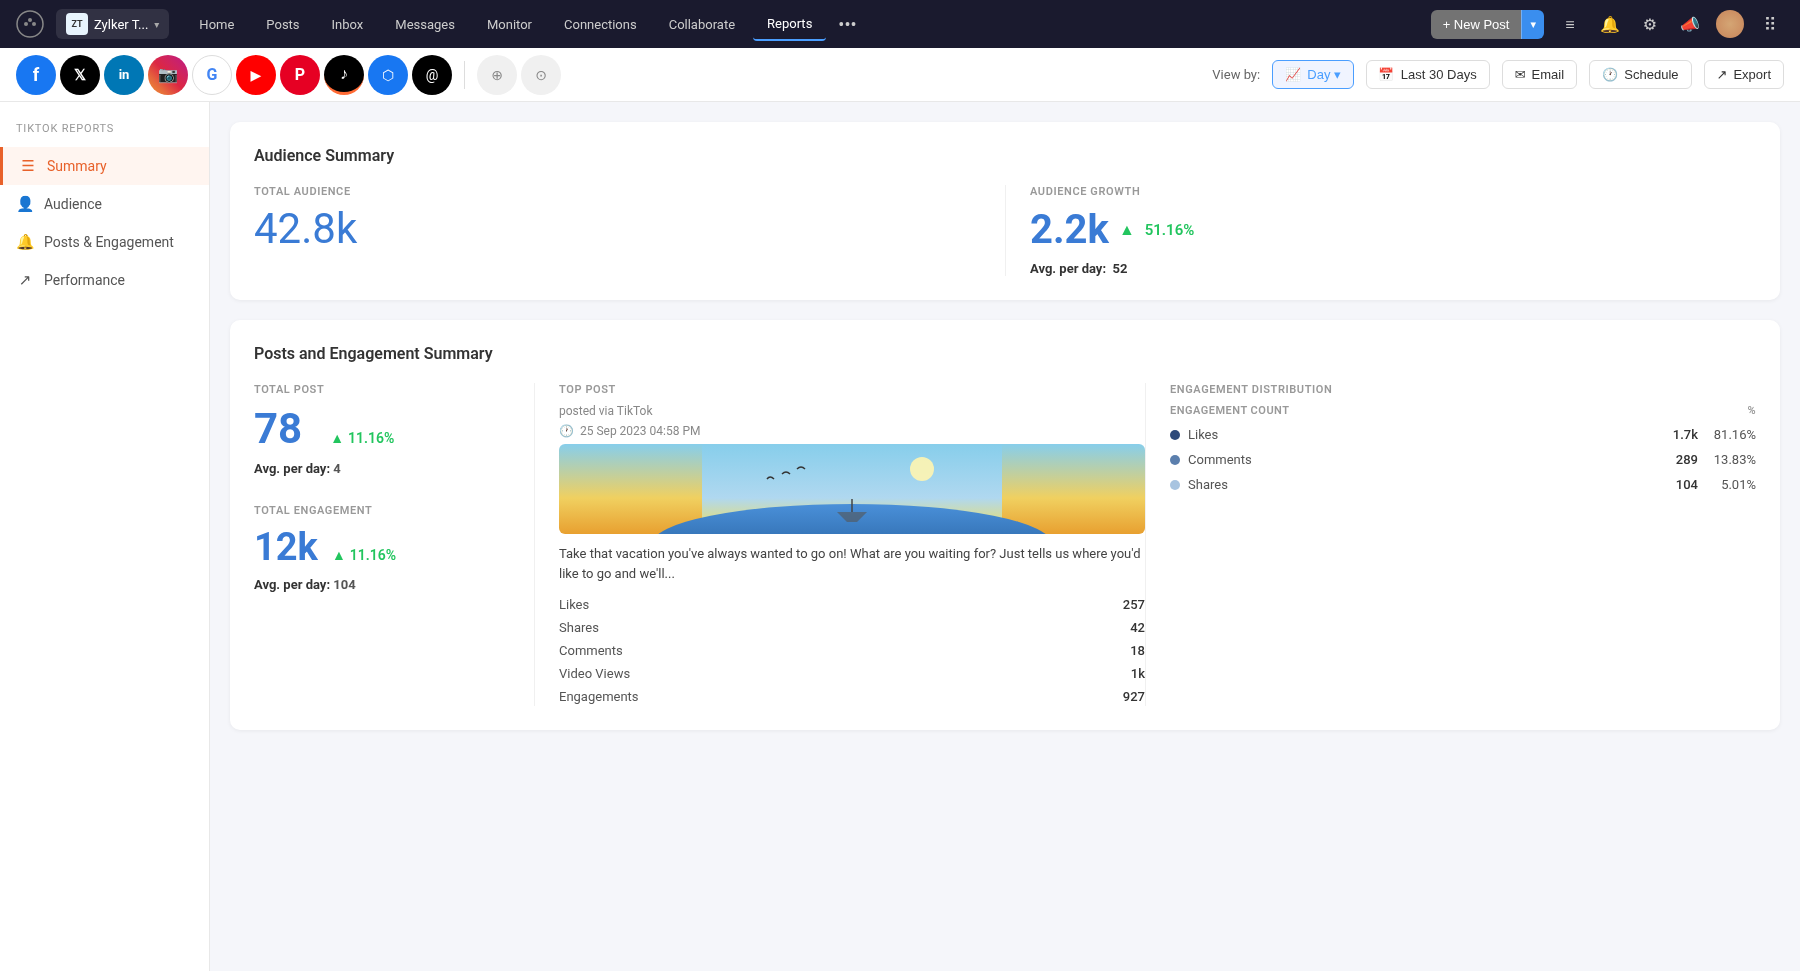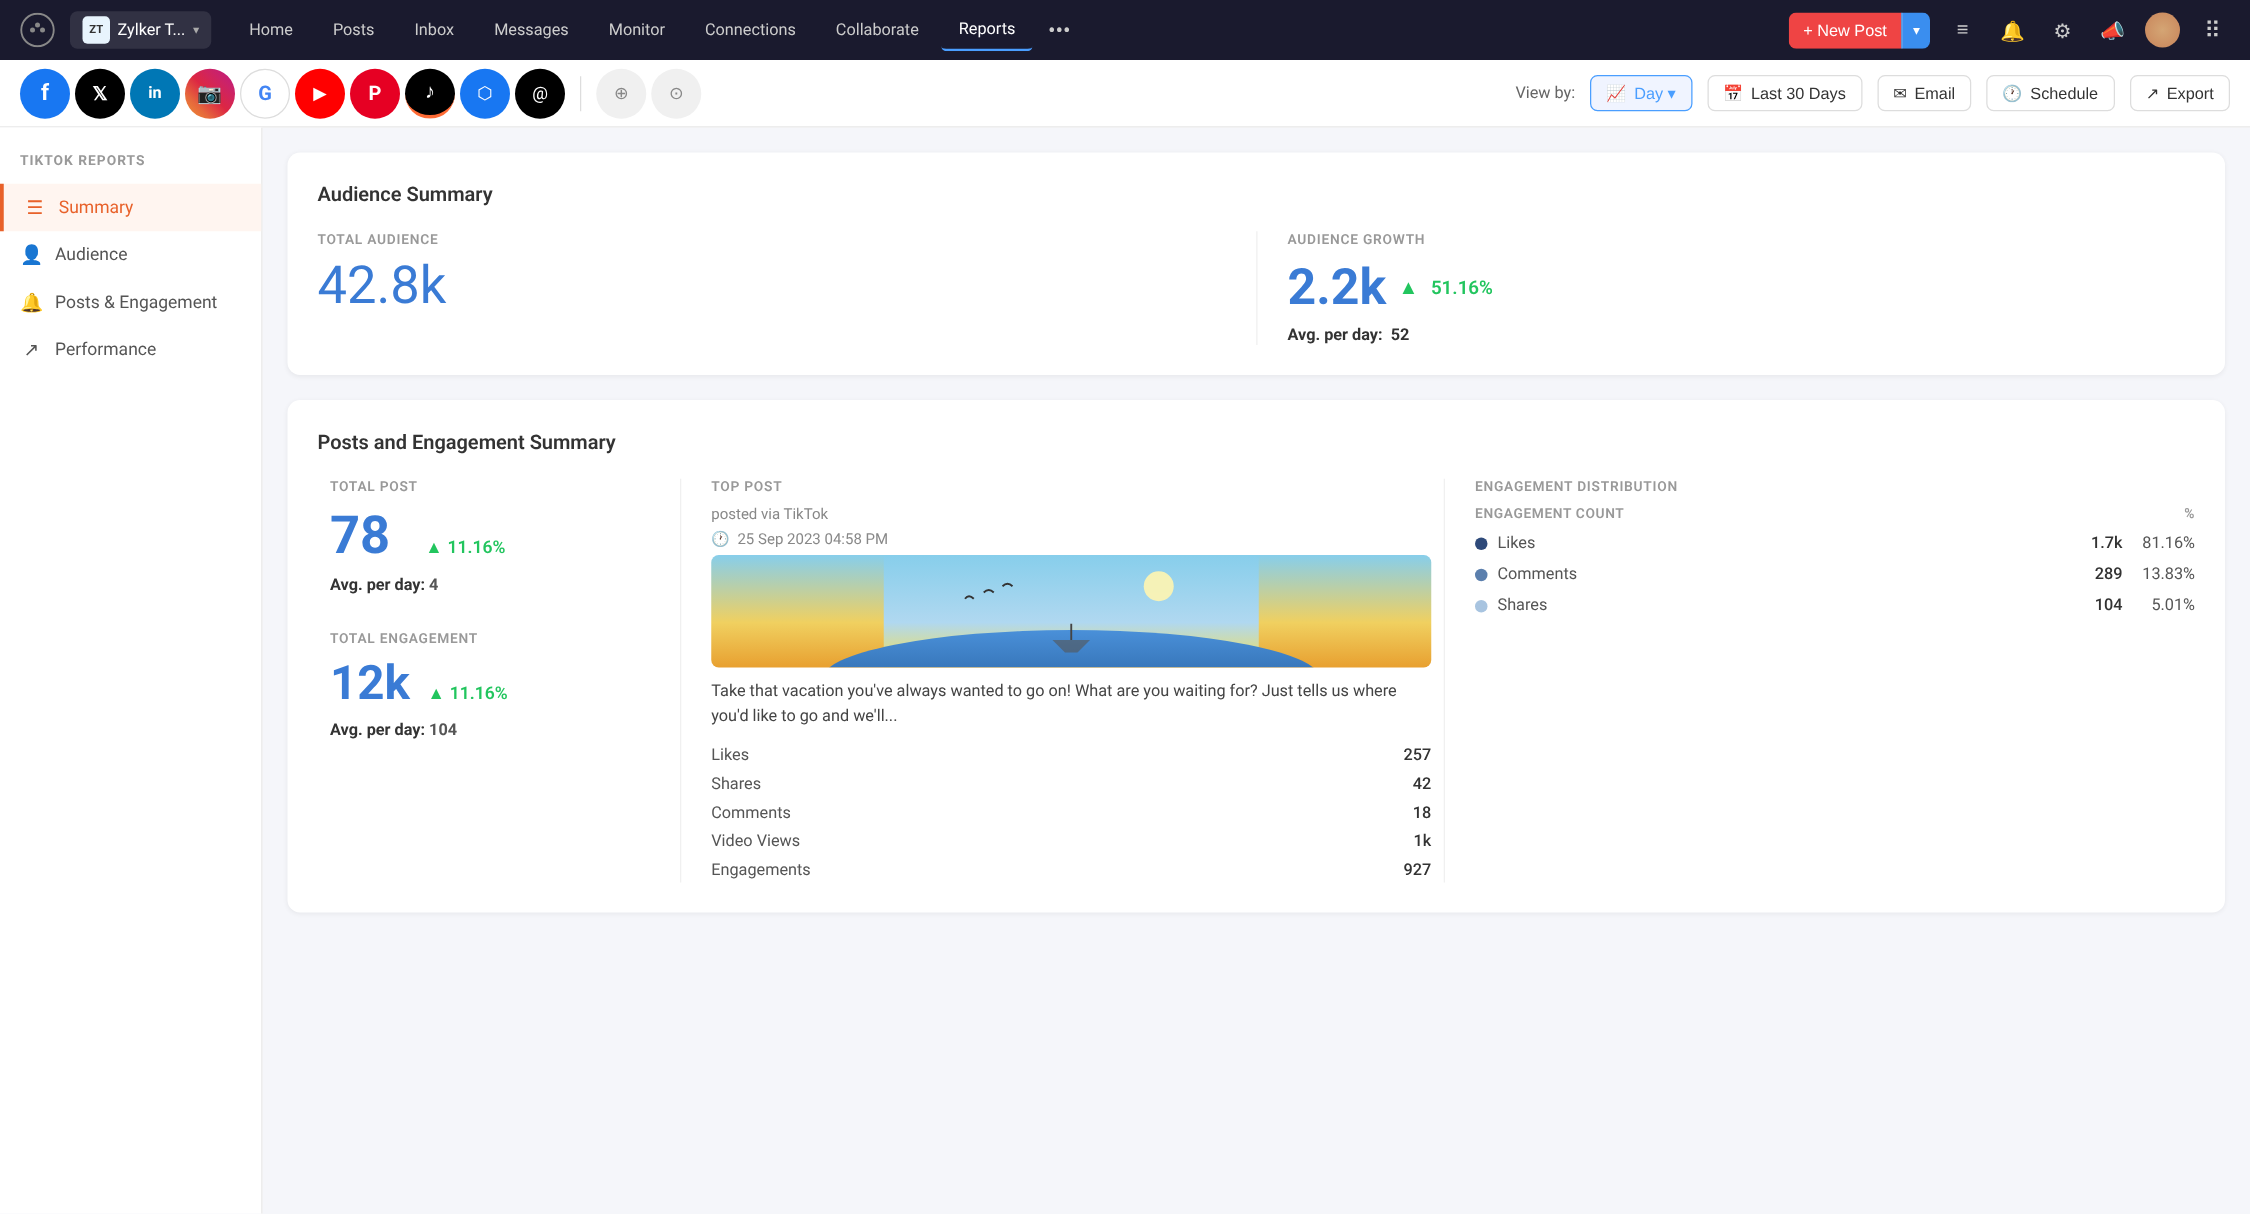--- a/index.html
+++ b/index.html
@@ -97,21 +97,21 @@
     
     .sidebar {
       width: 210px;
       background: #fff;
       border-right: 1px solid #e8e8e8;
       padding: 20px 0;
       flex-shrink: 0;
     }
     .sidebar-section-title {
       font-size: 11px;
-      font-weight: 700;
+      font-weight: 400;
       color: #999;
       letter-spacing: 0.8px;
       padding: 0 16px 12px;
       text-transform: uppercase;
     }
     .sidebar-item {
       display: flex; align-items: center; gap: 10px;
       padding: 10px 16px;
       cursor: pointer;
       font-size: 14px;
@@ -179,21 +179,21 @@
     .metric-growth-arrow { color: #22c55e; font-size: 16px; }
     .metric-sub { font-size: 13px; color: #555; margin-top: 8px; }
     .metric-sub span { font-weight: 700; color: #333; }
 
     
     .engagement-grid {
       display: grid;
       grid-template-columns: 280px 1fr 1fr;
       gap: 0;
     }
-    .engagement-col { padding-right: 24px; margin-left: 10px; }
+    .engagement-col { padding-right: 24px; }
     .engagement-col:not(:first-child) { padding-left: 24px; border-left: 1px solid #f0f0f0; padding-right: 0; }
 
     .metric-value-md { font-size: 36px; font-weight: 700; color: #3a7bd5; }
     .inline-growth { display: inline-flex; align-items: center; gap: 4px; font-size: 14px; font-weight: 600; color: #22c55e; vertical-align: middle; margin-left: 8px; }
 
     
     .post-meta { font-size: 12px; color: #888; margin-bottom: 6px; display: flex; align-items: center; gap: 6px; }
     .post-img-placeholder {
       width: 100%; height: 90px;
       background: linear-gradient(180deg, #87ceeb 0%, #f0d060 60%, #e8a030 100%);
@@ -227,21 +227,21 @@
     .legend-count { width: 40px; text-align: right; color: #333; font-weight: 500; }
     .legend-pct { width: 50px; text-align: right; color: #555; }
 
     
     .new-post-group {
       display: flex;
       border-radius: 6px;
       overflow: hidden;
     }
     .new-post-main {
-      background: #ef4444;
+      background: #737373;
       color: #fff;
       border: none;
       padding: 7px 12px;
       font-size: 13px;
       cursor: pointer;
       display: flex; align-items: center; gap: 6px;
     }
     .new-post-caret {
       background: #3a8eef;
       color: #fff;

